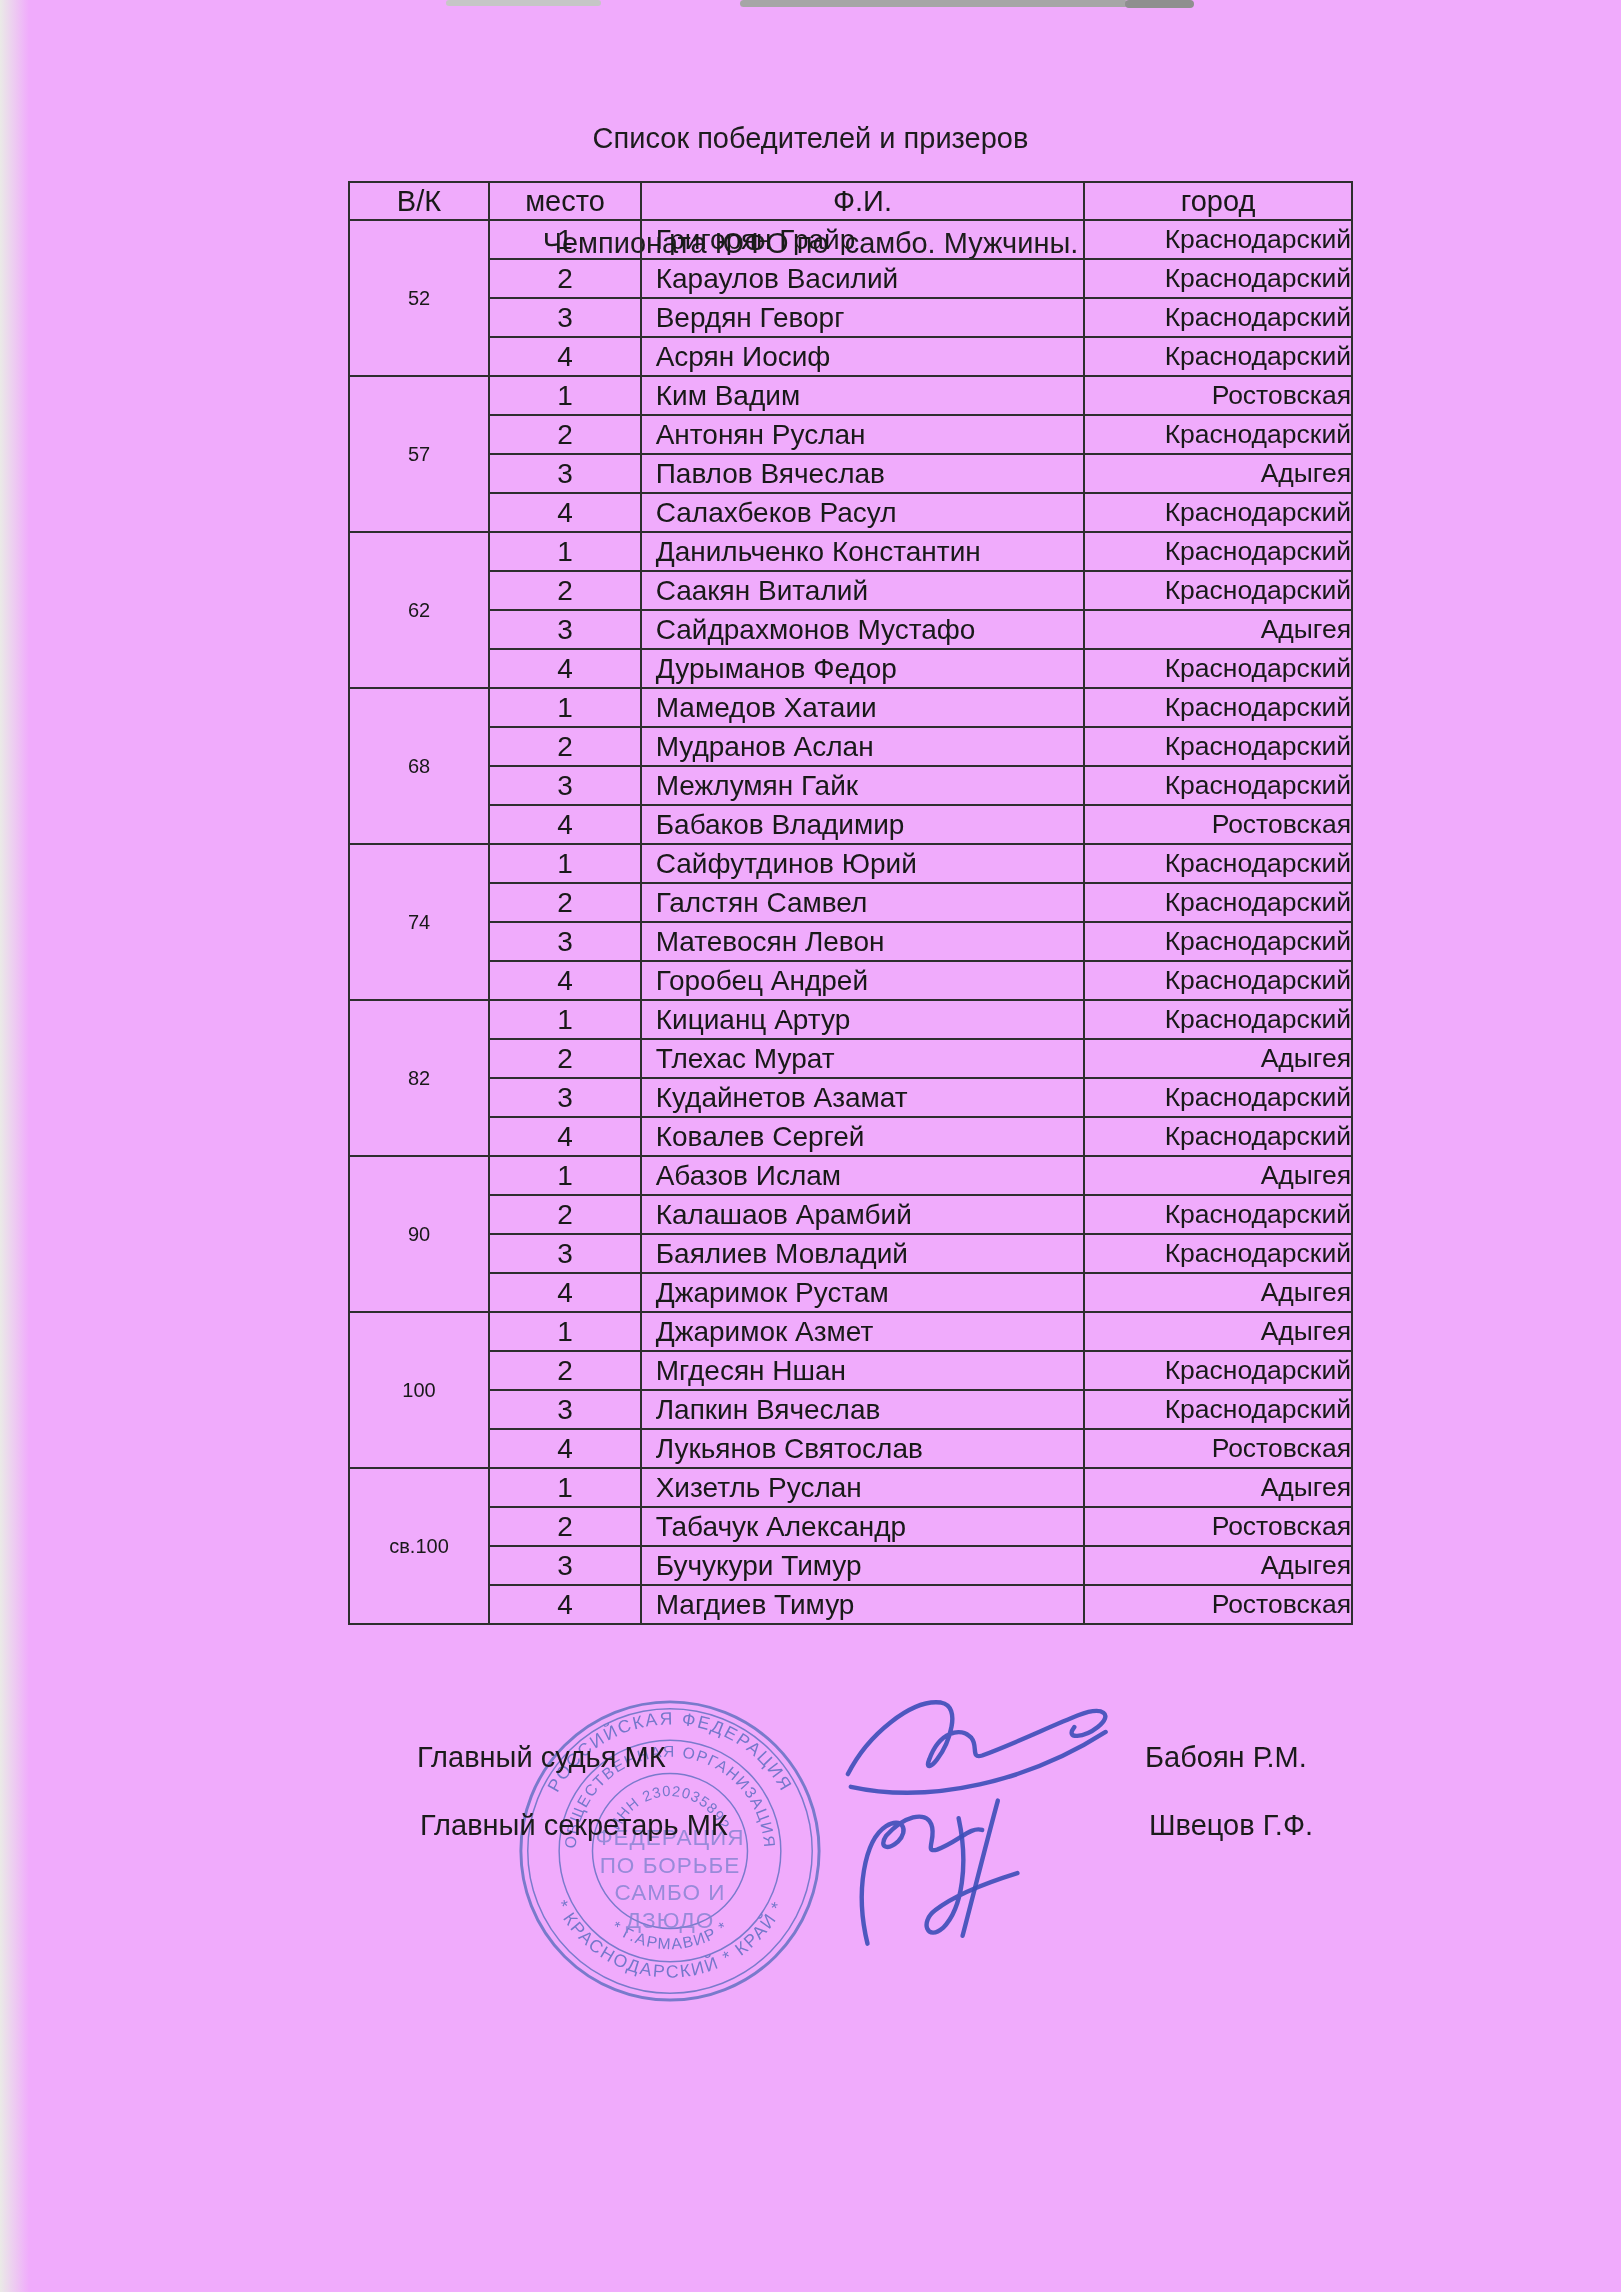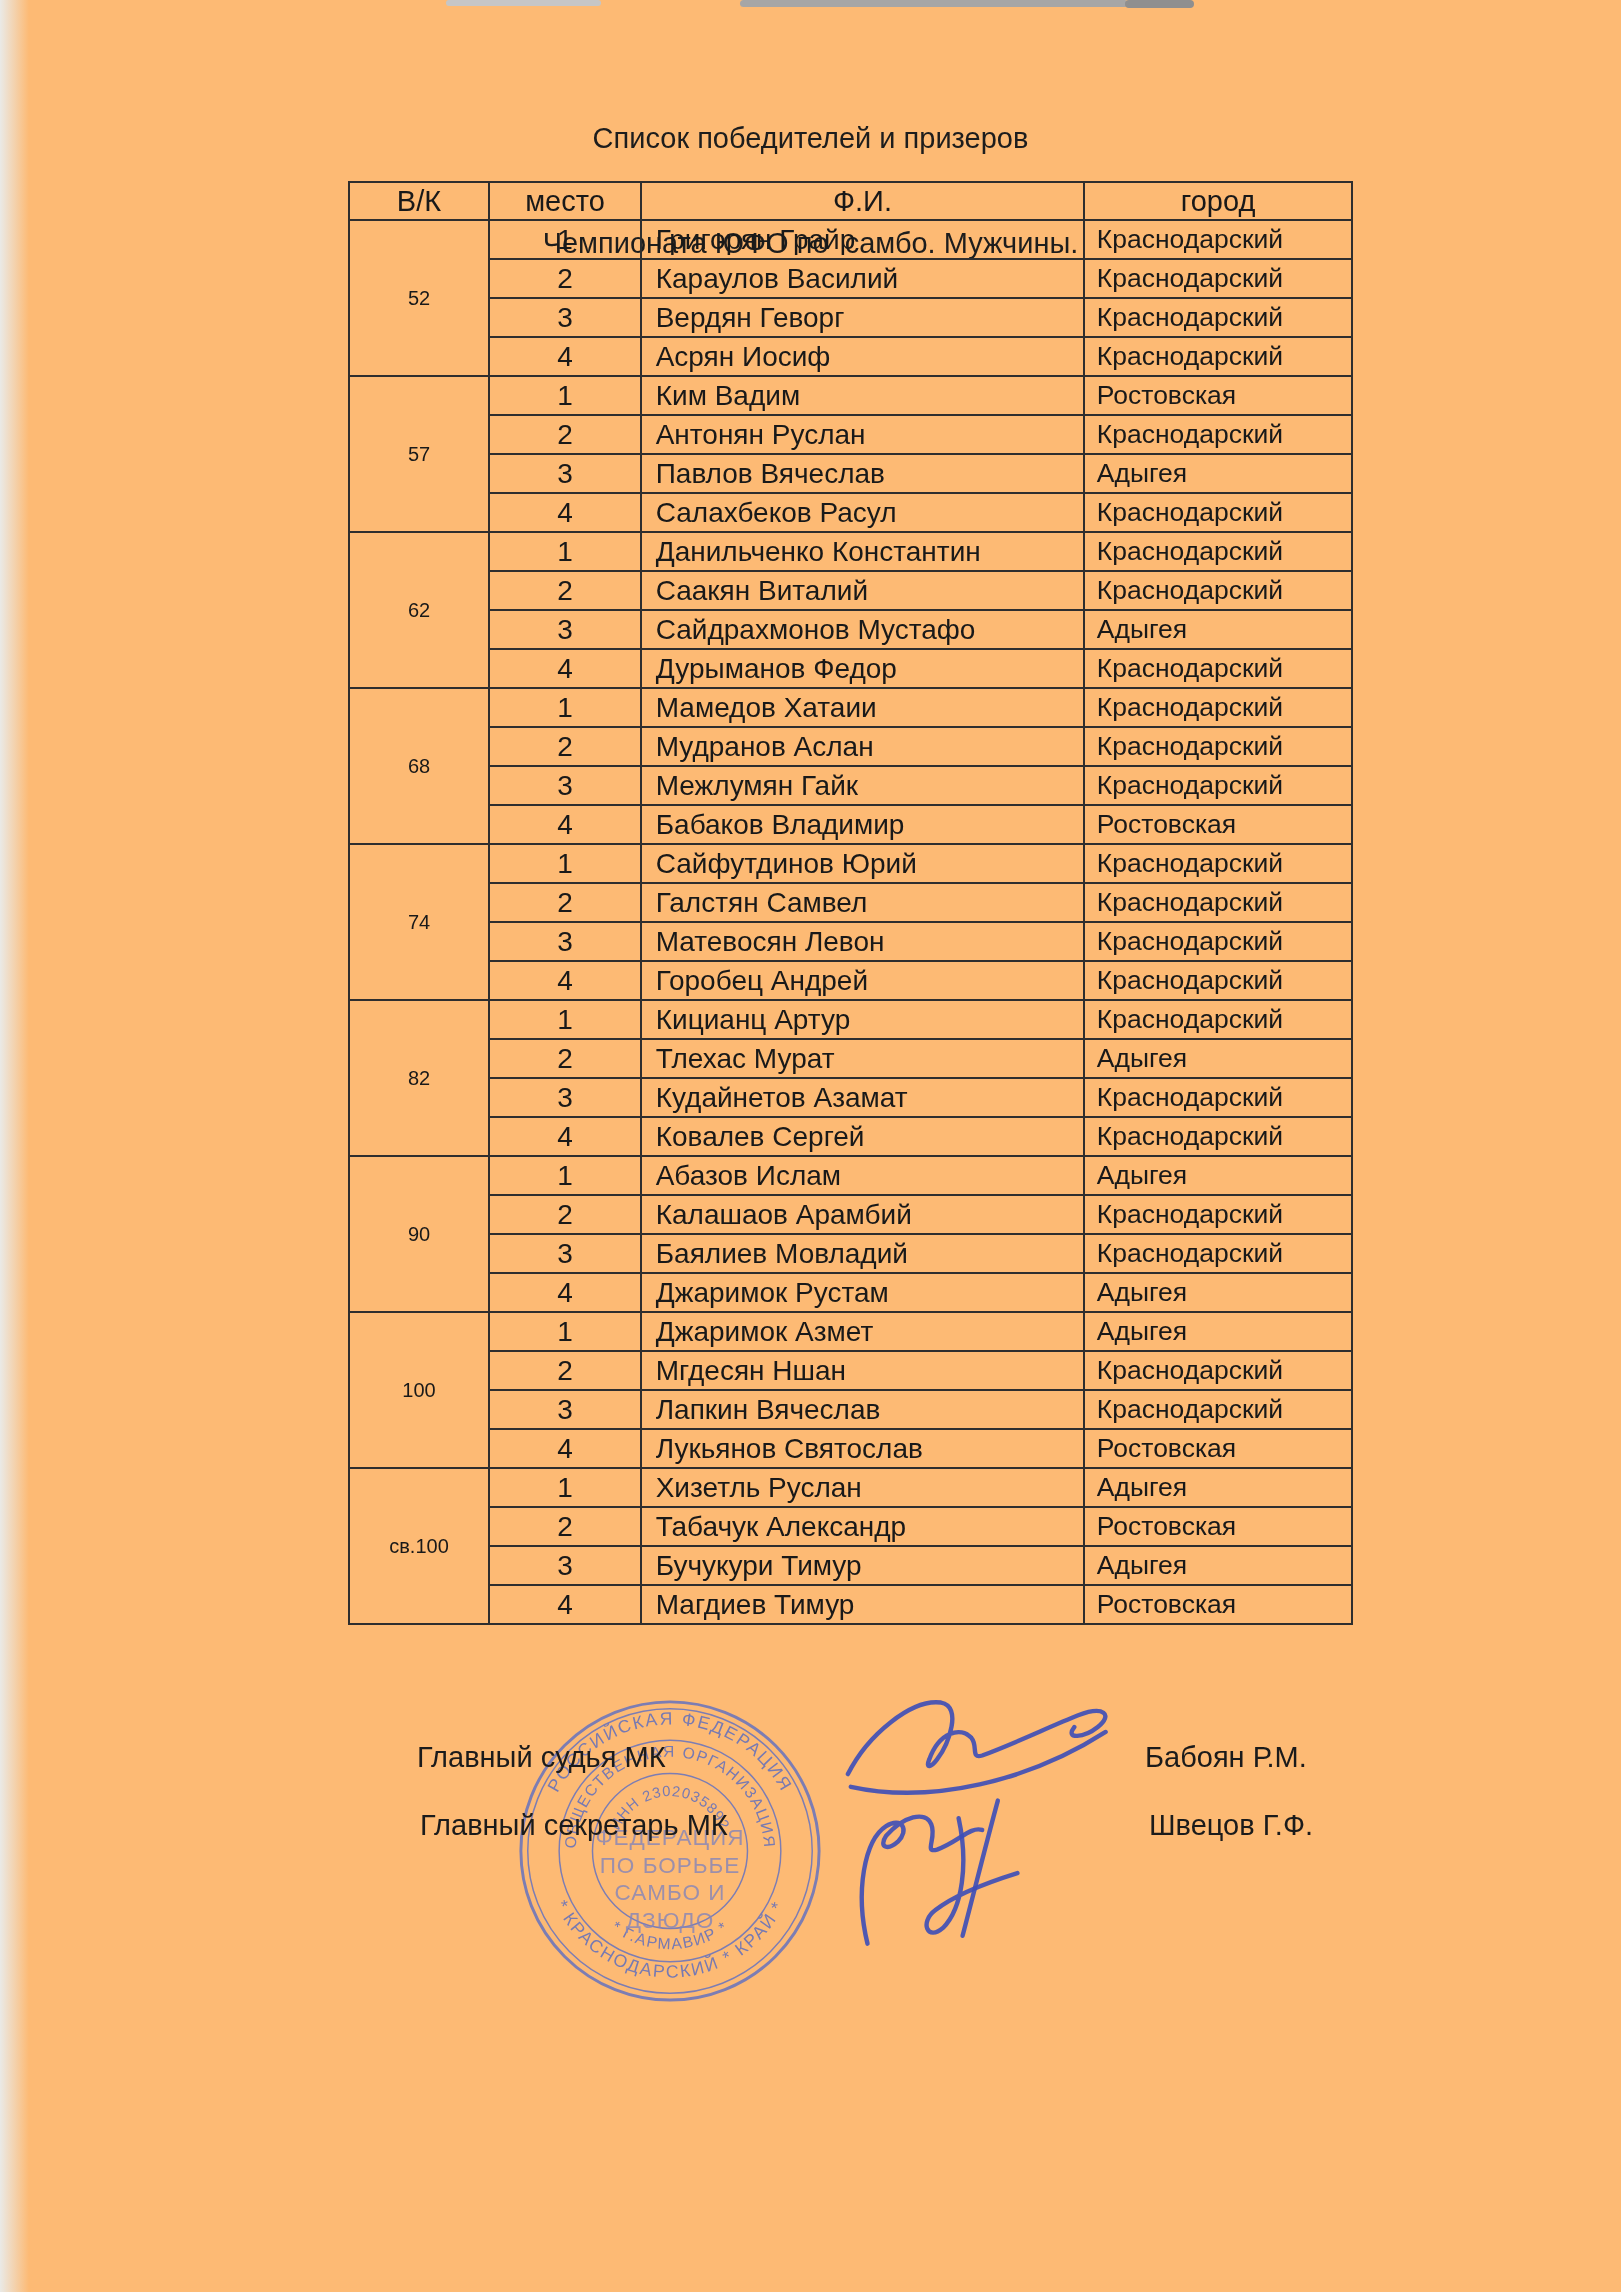--- a/index.html
+++ b/index.html
@@ -1,18 +1,18 @@
 <!DOCTYPE html>
 <html><head>
 <meta charset="utf-8">
 <style>
   html,body {margin:0; padding:0; background:#ffffff;}
   .page {
     position:relative; width:1621px; height:2293px;
-    background:#fdba74; overflow:hidden;
+    background:#f0abfc; overflow:hidden;
     font-family:"Liberation Sans", sans-serif;
     color:#1c1c1c;
   }
   .edge-shade {
     position:absolute; left:0; top:0; width:29px; height:2293px;
     background:linear-gradient(to right, #eaeae7, rgba(255,255,255,0));
   }
   .scan-bar {position:absolute; top:0; border-radius:3.9px;}
   .bar-a {left:446px; width:155px; height:5.9px; background:#c6c6c6;}
   .bar-b {left:740px; width:388px; height:6.9px; background:#a6a6a6;}
@@ -28,21 +28,21 @@
     position:absolute; left:348px; top:181px; width:1003px;
     border-collapse:collapse; table-layout:fixed;
     font-size:28px; color:#191919;
   }
   .results th, .results td {border:2px solid #2e2e2e; overflow:hidden;}
   .results th {height:36px; font-weight:normal; font-size:29px; text-align:center; padding:0;}
   .results td {height:37px; padding:0;}
   td.weight {text-align:center; font-size:20px;}
   td.place  {text-align:center;}
   td.name   {text-align:left; padding-left:13.7px;}
-  td.city   {text-align:left; padding-left:11.8px; font-size:26.5px;}
+  td.city   {text-align:right; padding-left:11.8px; font-size:26.5px;}
   tr.blue-top td {border-top:2.9px solid #8f9ad0;}
 
   .sig-label, .sig-name {position:absolute; font-size:29px; color:#1b1b1b; white-space:pre;}
   .judge-label     {left:417px;  top:1741px;}
   .judge-name      {left:1145px; top:1741px;}
   .secretary-label {left:420px;  top:1809px;}
   .secretary-name  {left:1149px; top:1809px;text-align:center;}
 
   .stamp {position:absolute; left:515px; top:1696px; width:309px; height:309px; opacity:0.82;}
   .stamp circle {fill:none; stroke:#6070c2;}

